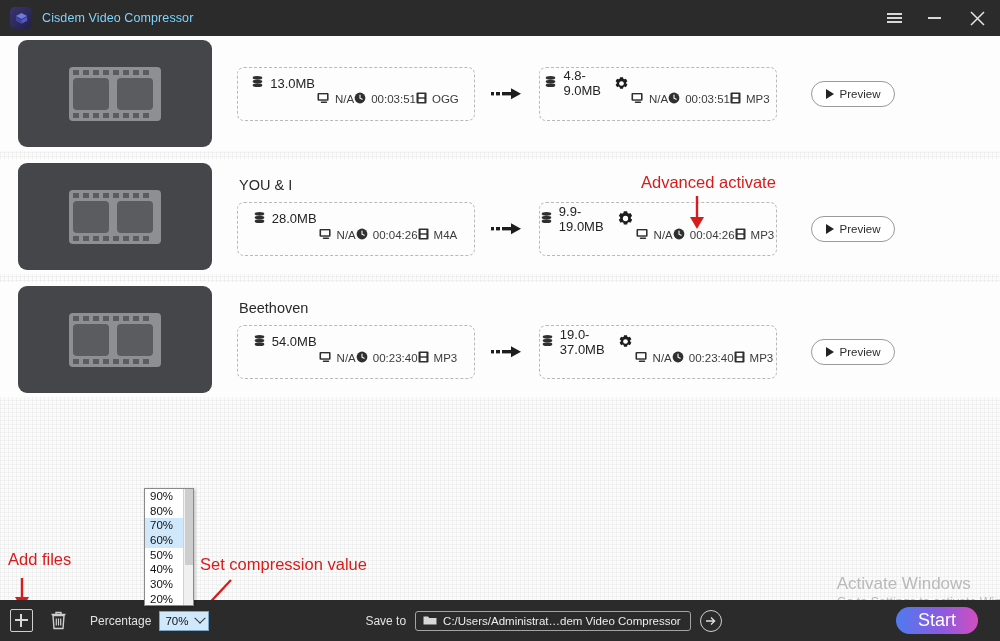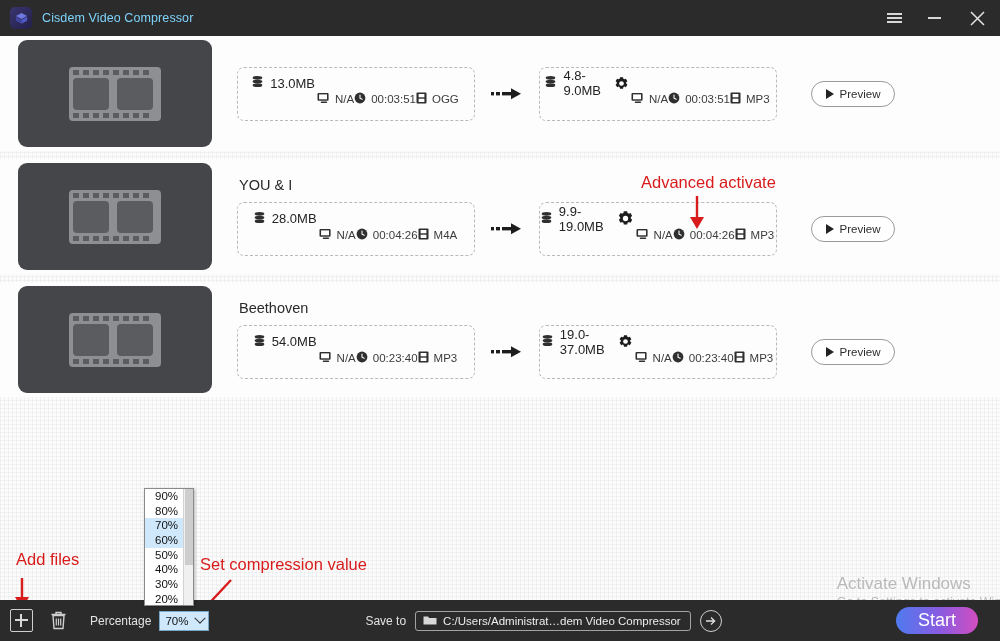--- a/index.html
+++ b/index.html
@@ -118,21 +118,21 @@
   .anno-svg { position: absolute; pointer-events: none; }
 
   
   .dropdown {
     position: absolute; left: 144px; top: 488px;
     width: 50px; height: 118px;
     background: #ffffff; border: 1px solid #8a8a8a;
     box-sizing: border-box; z-index: 40;
     box-shadow: 1px 1px 3px rgba(0,0,0,.28);
   }
-  .dd-list { position: absolute; inset: 0 10px 0 0; text-align: center; }
+  .dd-list { position: absolute; inset: 0 10px 0 0; }
   .dd-item {
     height: 14.7px; line-height: 14.7px; font-size: 11.5px;
     color: #111; padding-left: 5px; box-sizing: border-box;
   }
   .dd-item.sel { background: #cfe8fb; }
   .dd-scroll {
     position: absolute; top: 0; right: 0; width: 10px; height: 100%;
     background: #f0f0f0; border-left: 1px solid #d2d2d2; box-sizing: border-box;
   }
   .dd-thumb {
@@ -648,21 +648,21 @@
       </div>
     </div>
   </div>
 
   <div class="anno" style="left:641px; top:173px;">Advanced activate</div>
   <svg class="anno-svg" style="left:686px; top:196px;" width="22" height="34" aria-hidden="true">
     <path d="M11 0 L11 22" stroke="#d81b1b" stroke-width="2.4" fill="none"></path>
     <polygon points="4,21 18,21 11,33" fill="#d81b1b"></polygon>
   </svg>
 
-  <div class="anno" style="left:16px; top:550px;">Add files</div>
+  <div class="anno" style="left:8px; top:550px;">Add files</div>
   <svg class="anno-svg" style="left:12px; top:578px;" width="22" height="32" aria-hidden="true">
     <path d="M10 0 L10 20" stroke="#d81b1b" stroke-width="2.4" fill="none"></path>
     <polygon points="3,19 17,19 10,31" fill="#d81b1b"></polygon>
   </svg>
 
   <div class="anno" style="left:200px; top:555px;">Set compression value</div>
   <svg class="anno-svg" style="left:188px; top:578px;" width="46" height="46" aria-hidden="true">
     <path d="M43 2 L14 33" stroke="#d81b1b" stroke-width="2.4" fill="none"></path>
     <polygon points="4,40 22,24 23,39" fill="#d81b1b"></polygon>
   </svg>

